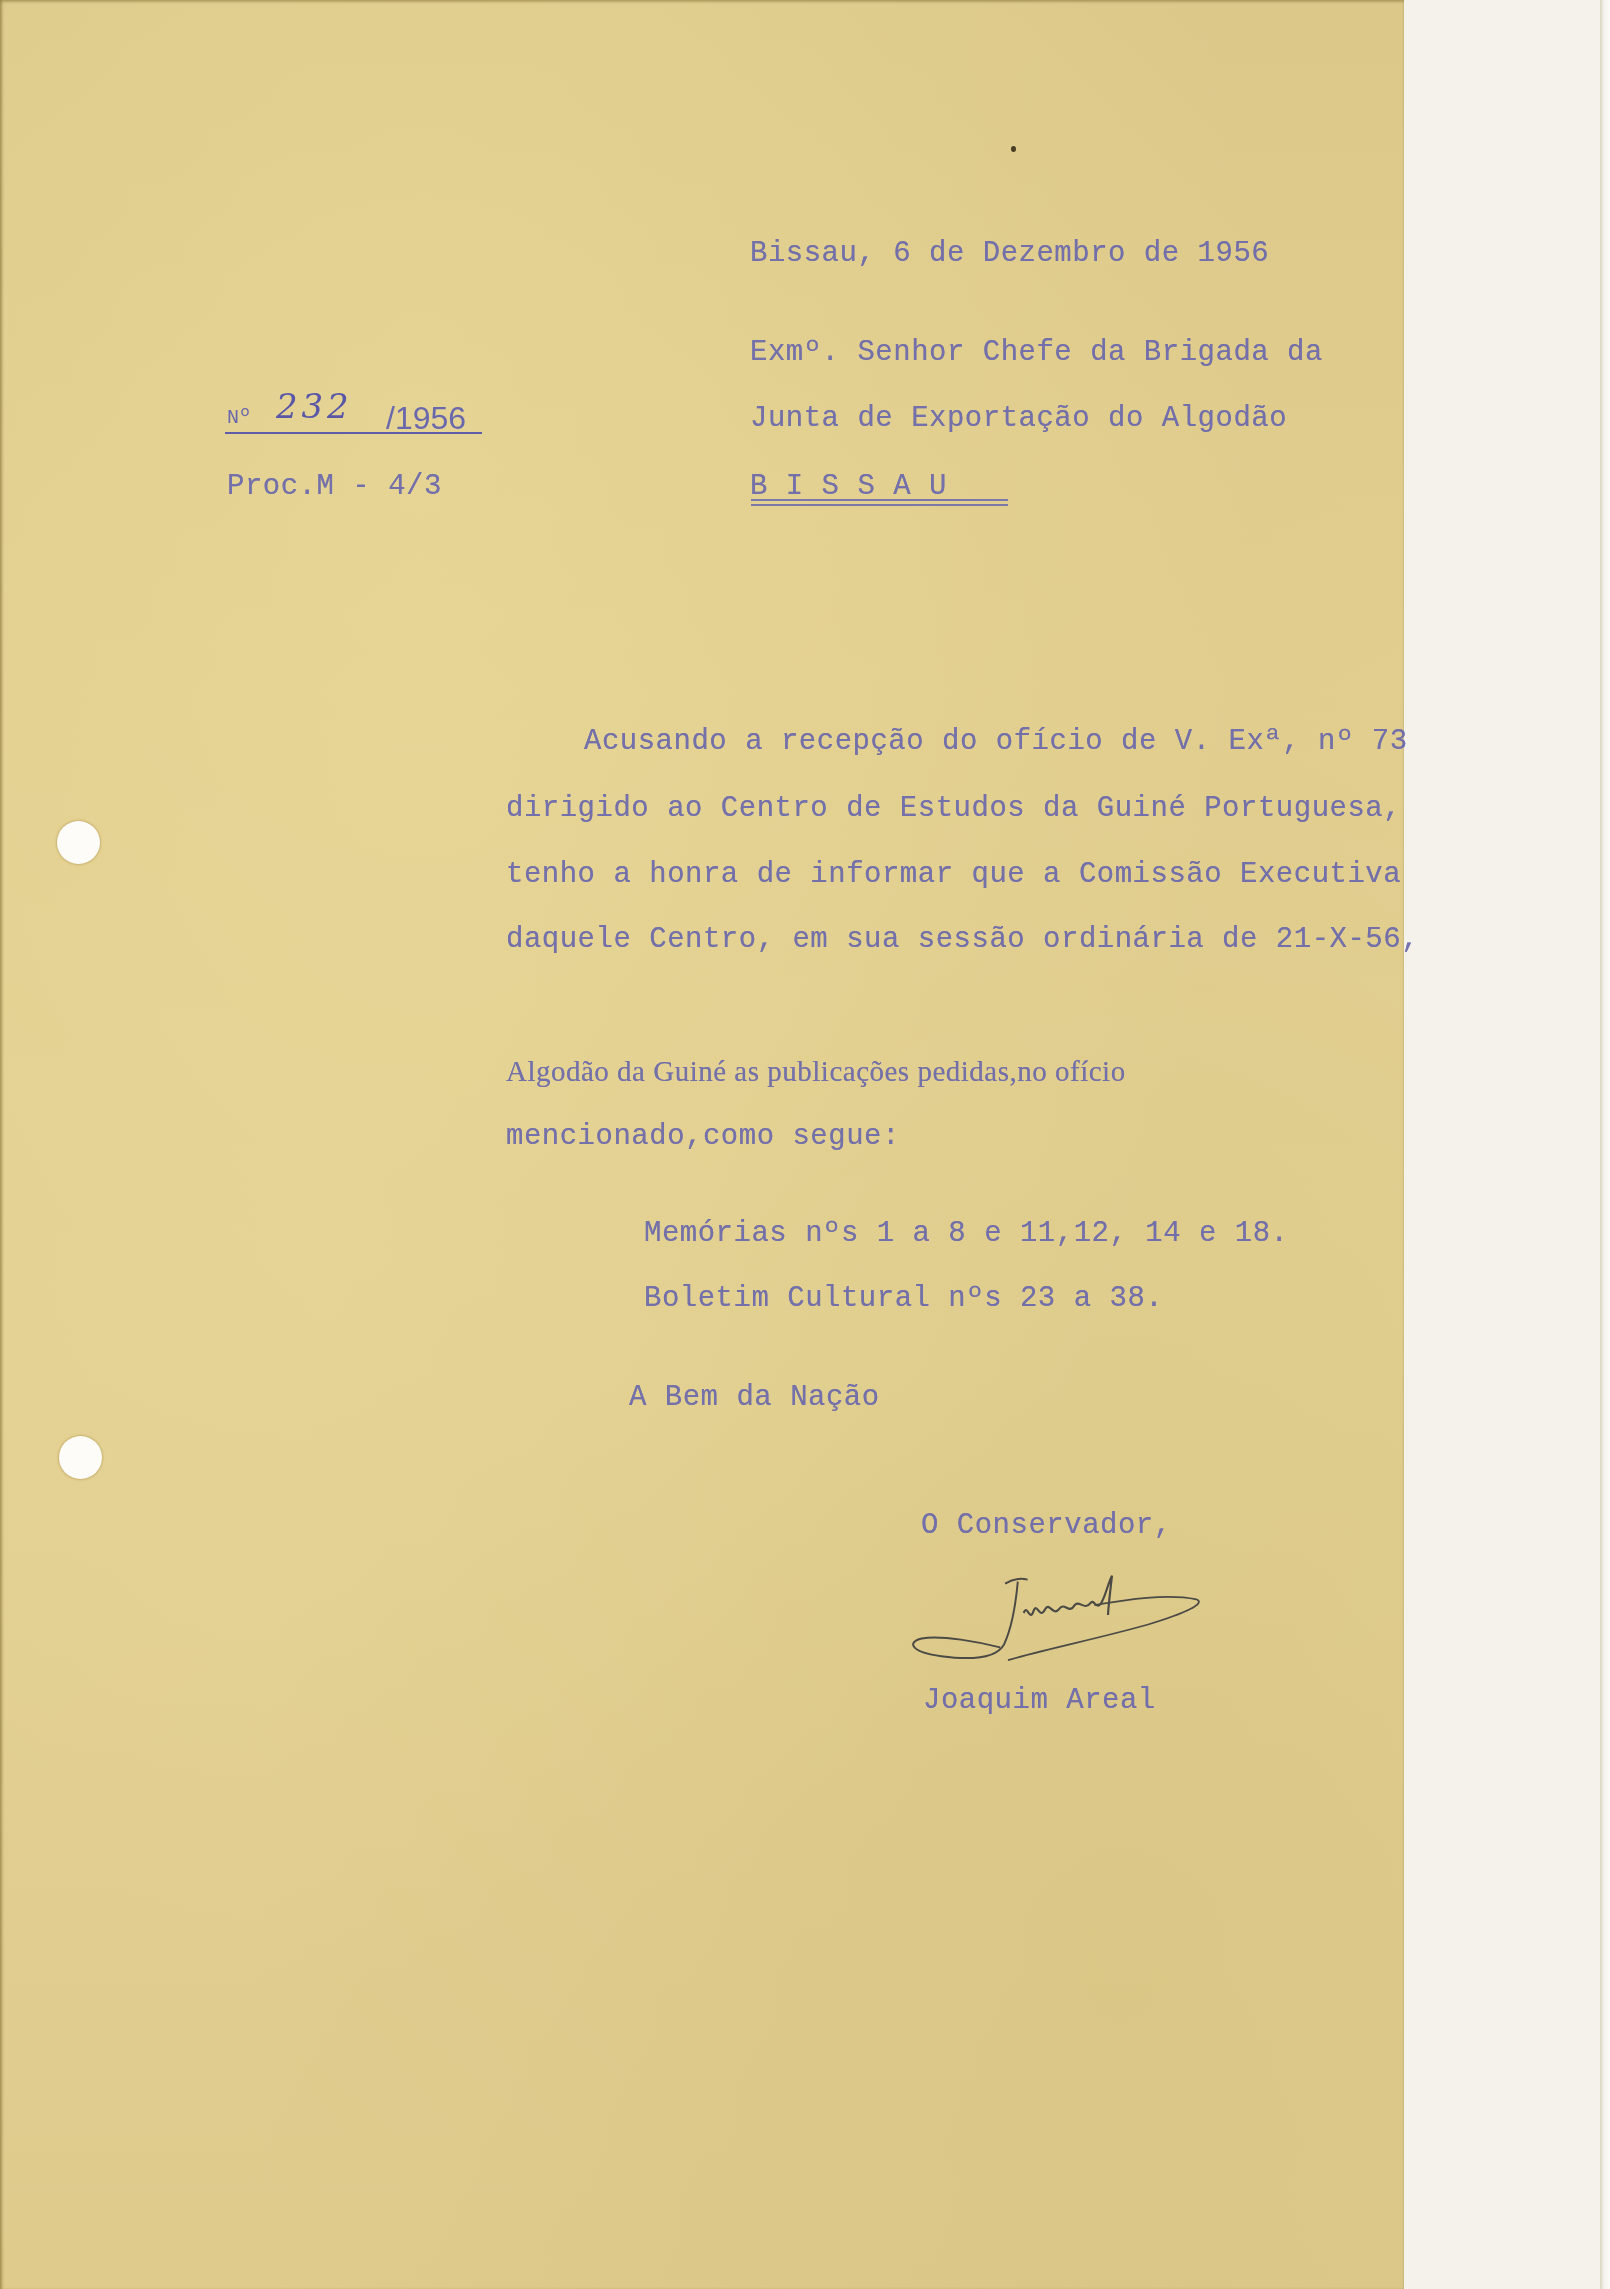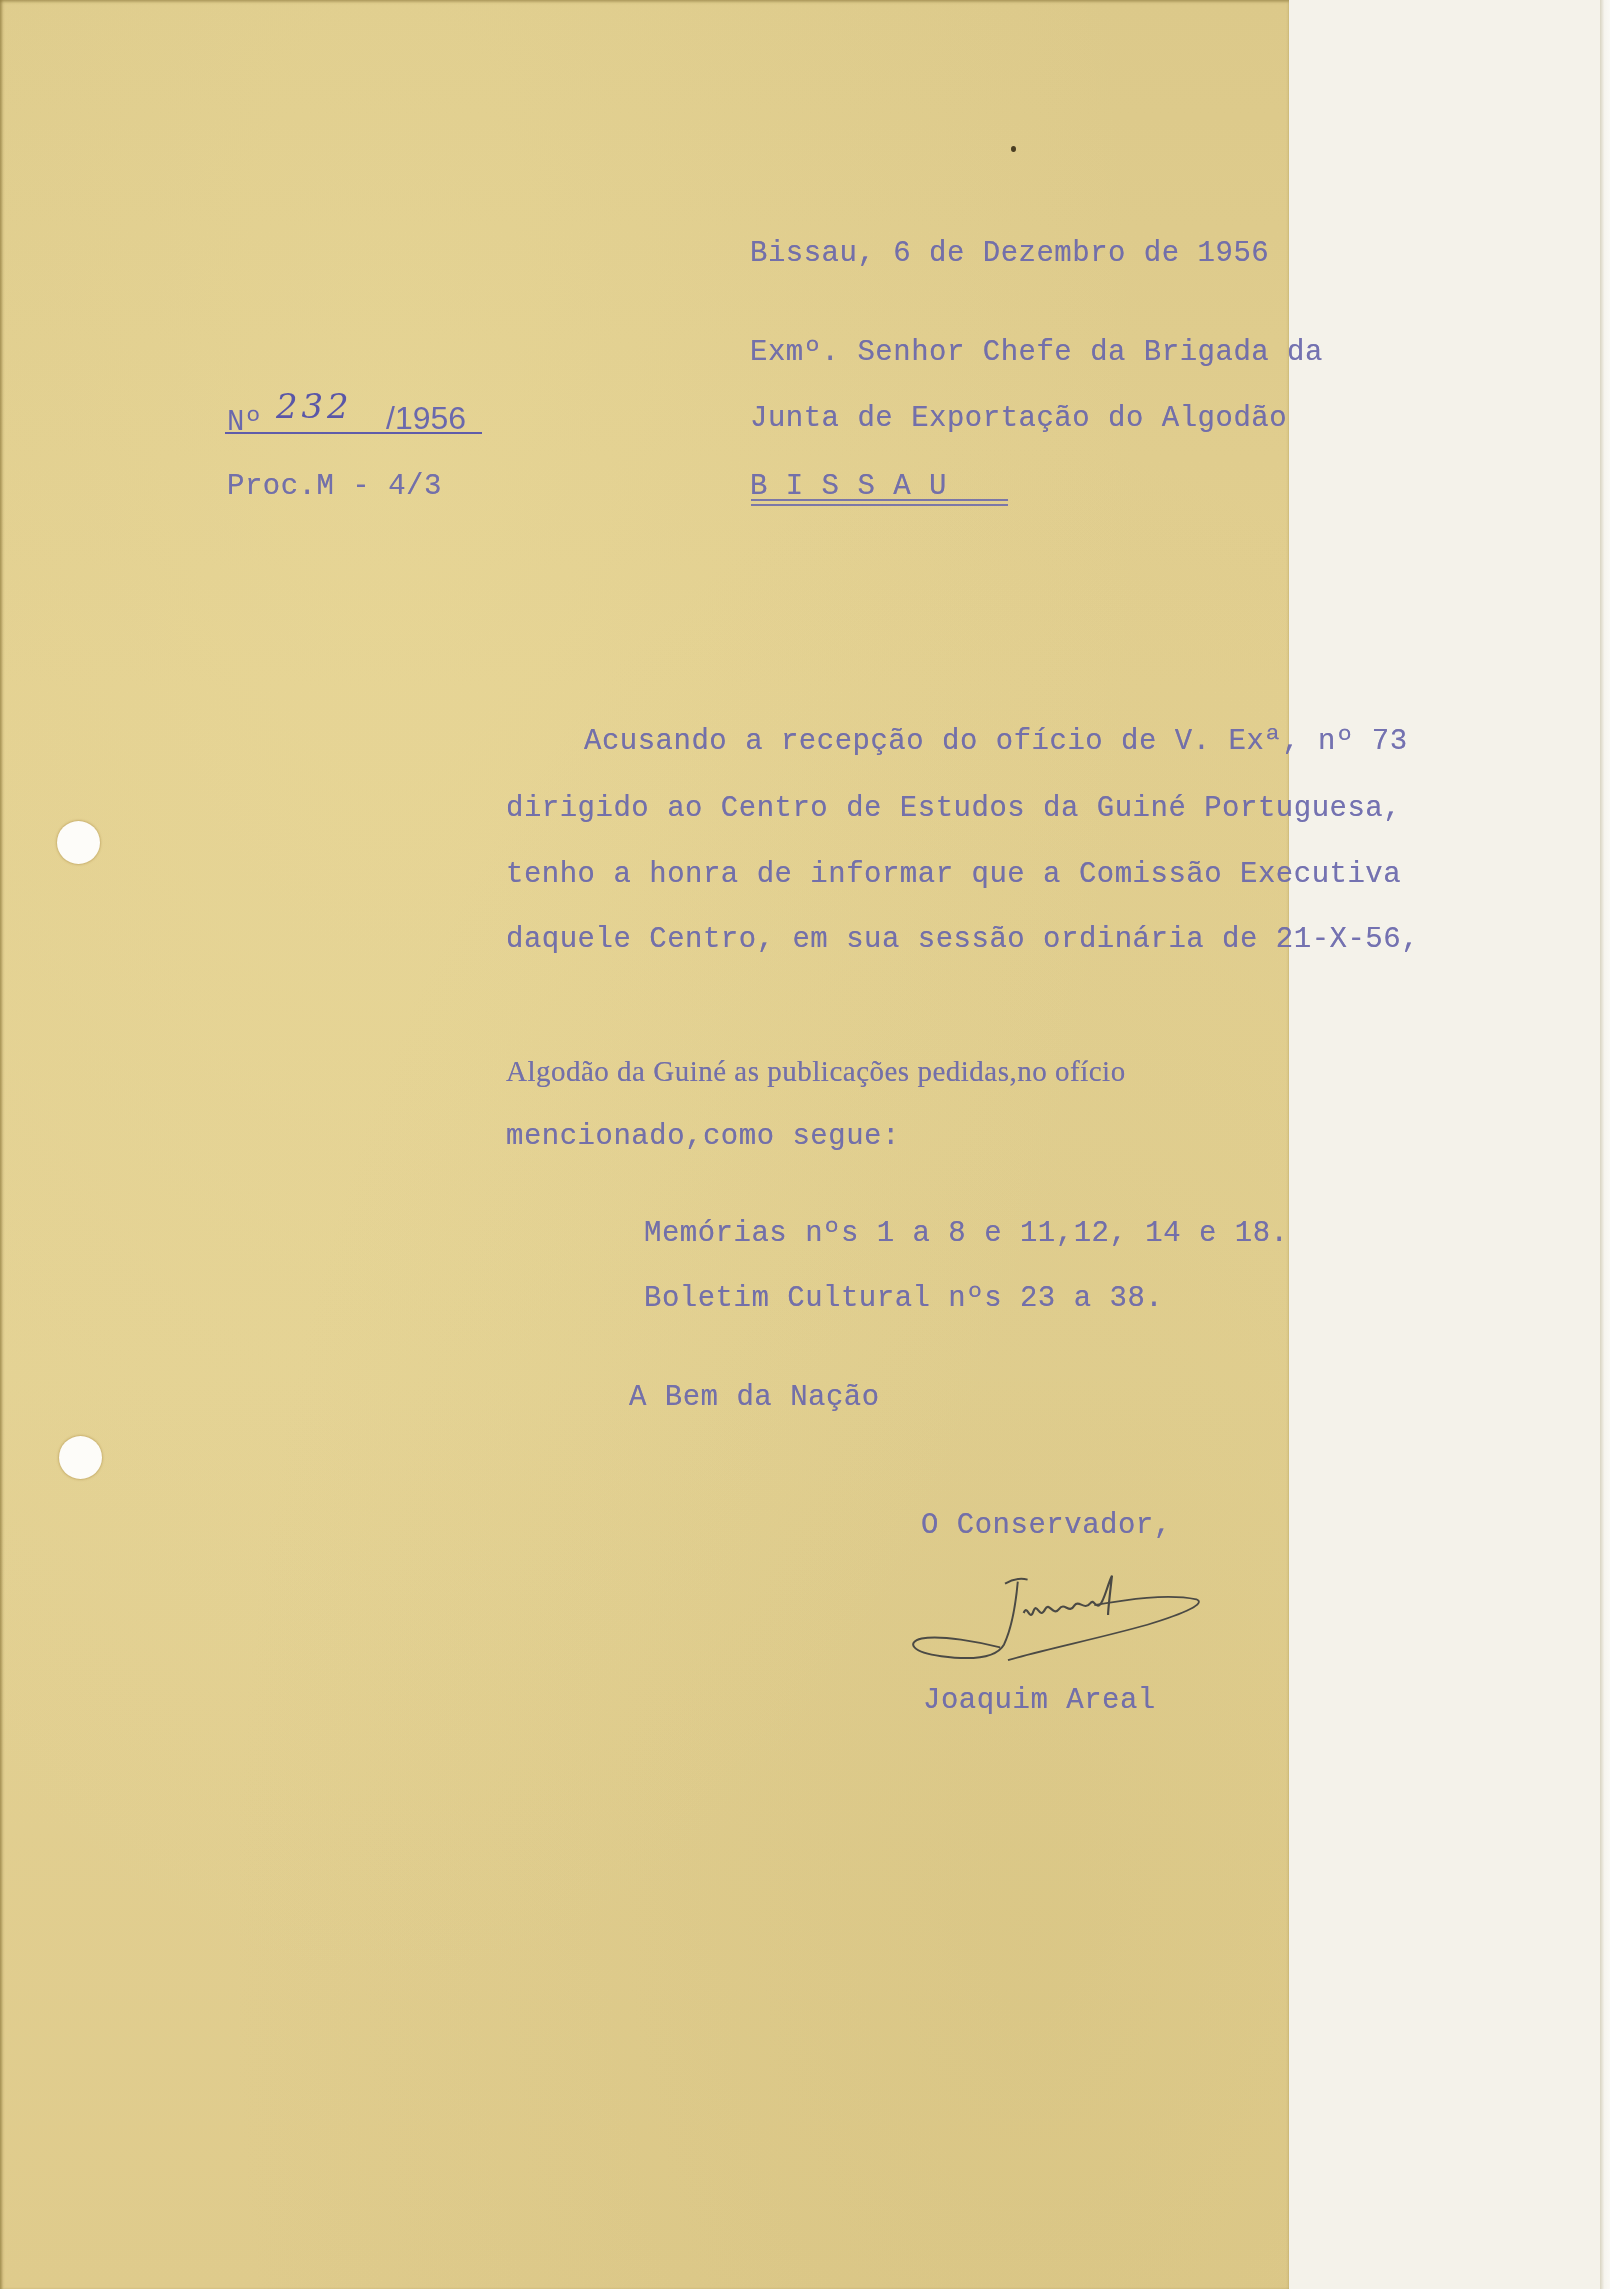--- a/index.html
+++ b/index.html
@@ -10,21 +10,21 @@
       width: 1610px;
       height: 2290px;
       background: #f4f2ea;
       position: relative;
       overflow: hidden;
     }
     .paper {
       position: absolute;
       left: 0;
       top: 0;
-      width: 1289px;
+      width: 1404px;
       height: 2290px;
       background:
         radial-gradient(ellipse at 30% 20%, rgba(240,225,160,0.35), rgba(0,0,0,0) 60%),
         radial-gradient(ellipse at 80% 85%, rgba(200,180,110,0.25), rgba(0,0,0,0) 55%),
         linear-gradient(180deg, #dcc98a 0%, #e2cf90 30%, #e3d193 60%, #dfcb8c 100%);
       box-shadow: inset 2px 0 2.9px rgba(120,100,40,0.5), inset 0 2px 2.9px rgba(120,100,40,0.35);
     }
     .paper-edge-right {
       position: absolute;
       left: 1600px;
@@ -78,21 +78,21 @@
       left: 227px;
       top: 388px;
       width: 255px;
       height: 45px;
     }
     .ref-prefix {
       position: absolute;
       left: 0;
       top: 17.6px;
       font-family: "Liberation Mono", "DejaVu Sans Mono", monospace;
-      font-size: 29px;
+      font-size: 20px;
       color: #6a68ad;
     }
     .ref-hand {
       position: absolute;
       left: 49px;
       top: -2px;
       font-family: "DejaVu Serif", "Liberation Serif", serif;
       font-style: italic;
       font-size: 34px;
       color: #5956a8;

